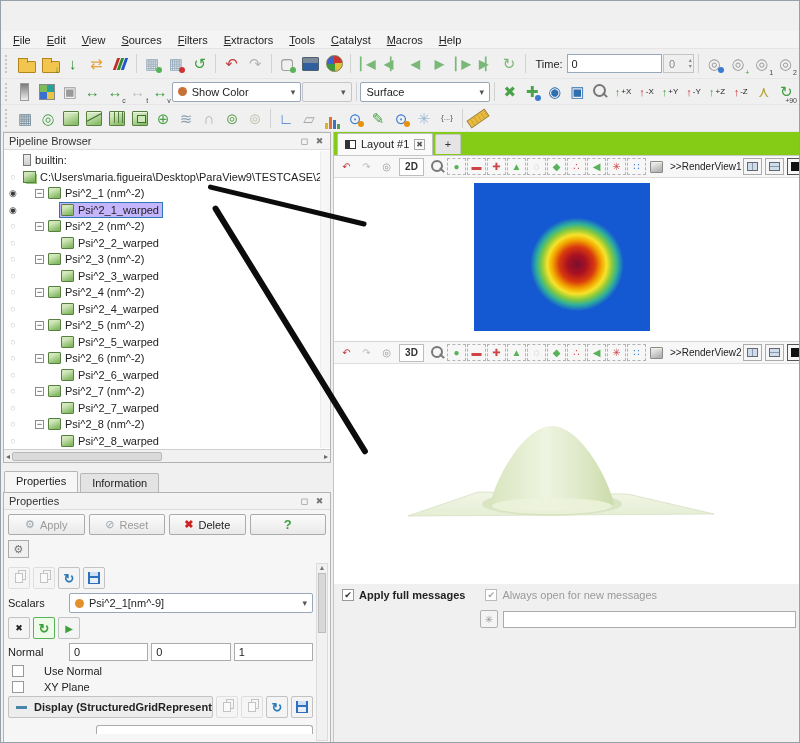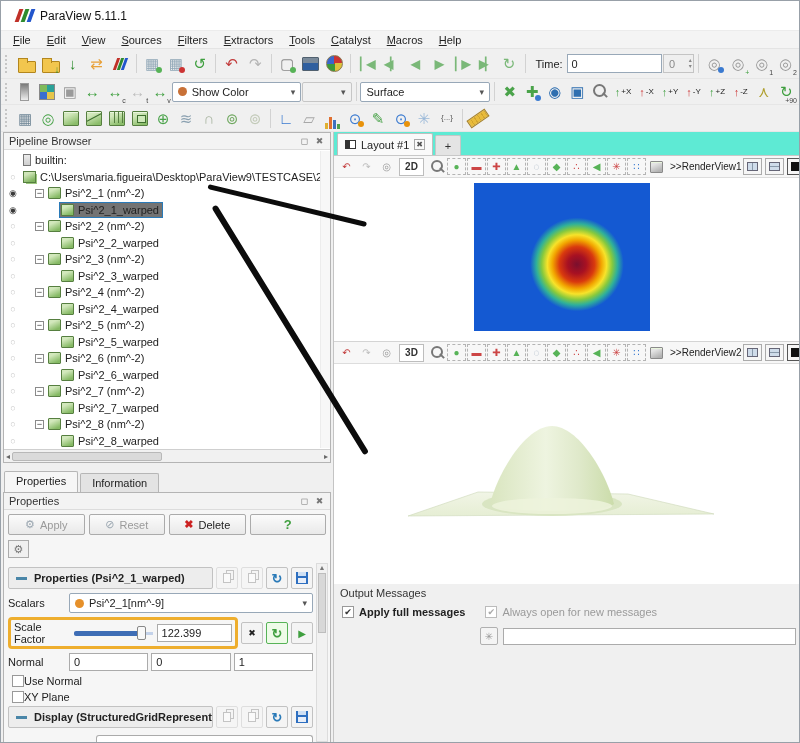--- a/index.html
+++ b/index.html
@@ -66,21 +66,21 @@
 .pipeline{position:absolute;top:0;left:2px;width:328px;height:331px;background:#fff;border:1px solid #b4b4b4;display:flex;flex-direction:column;overflow:hidden}
 .dock-title{height:17px;background:#f3f3f3;display:flex;align-items:center;padding:0 5px;border-bottom:1px solid #dcdcdc;color:#333;flex:none}
 .dock-btns{margin-left:auto;display:flex;gap:4px;color:#777;font-size:9px}
 .dock-btn{width:11px;text-align:center}
 .tree{flex:1;position:relative;padding-top:2px;overflow:hidden;white-space:nowrap}
 .tree-row{height:16.5px;display:flex;align-items:center}
 .eye{width:18px;text-align:center;font-size:9px;flex:none}
 .eye.on{color:#3a3a3a}.eye.off{color:#c7c7c7}
 .expander{width:9px;height:9px;border:1px solid #8a8a8a;background:#fff;font-size:9px;line-height:7px;text-align:center;color:#333;margin-right:3px;flex:none}
 .selwrap{display:flex;align-items:flex-end;padding:1px 3px 1px 1px}
-.selwrap.sel{background:#737373;outline:1px solid #2a7ab8}
+.selwrap.sel{background:#c4b5fd;outline:1px solid #2a7ab8}
 .tree-ic{flex:none;display:inline-block}
 .tree-ic-cube{width:13px;height:12px;background:linear-gradient(155deg,#d2e8bc 25%,#85b964 85%);border:1px solid #567f40;border-radius:1px}
 .tree-ic-multi{width:13px;height:12px;background:linear-gradient(155deg,#cfe5b8 25%,#7fb35e 85%);border:1px solid #567f40;box-shadow:2px 2px 0 -1px #9cc77e}
 .tree-ic-server{width:8px;height:12px;border:1px solid #777;background:linear-gradient(#ececec,#cfcfcf)}
 .tree-label{margin-left:4px}
 .vscroll{position:absolute;right:0;top:18px;bottom:14px;width:10px;background:#f7f7f7;border-left:1px solid #ececec}
 .hscroll{height:13px;border-top:1px solid #cfcfcf;background:#f1f1f1;display:flex;align-items:center;padding:0 2px;flex:none}
 .scr-ar{font-size:8px;color:#666}
 .scr-thumb{width:150px;height:9px;background:#dadada;border:1px solid #b8b8b8;margin-left:2px;border-radius:2px}
 .side-tabs{position:absolute;top:339px;left:3px;display:flex;align-items:flex-end;gap:2px;height:21px}
@@ -107,26 +107,26 @@
 .ic-floppy:after{content:"";position:absolute;left:2px;bottom:1px;width:8px;height:5px;background:#e8eef8}
 .frow{display:flex;align-items:center;margin-top:4px;gap:3px}
 .flabel{width:58px;flex:none}
 .field{height:18px;background:#fff;border:1px solid #ababab;padding:0 4px;display:flex;align-items:center;flex:1}
 .scale-box{display:flex;align-items:center;border:3px solid #eeae2e;border-radius:4px;padding:1px 3px;gap:4px;flex:1;background:#f6f6f6}
 .slider{position:relative;height:14px;flex:1.2}
 .slider .track{position:absolute;left:0;right:0;top:6px;height:3px;background:#c3d2ea}
 .slider .fill{position:absolute;left:0;width:85%;top:5px;height:5px;background:#3e6db5;border-radius:2px}
 .slider .handle{position:absolute;left:calc(85% - 4px);top:0;width:9px;height:14px;background:#f8f8f8;border:1px solid #888;border-radius:2px}
 .greenbtn{border-color:#57b357;background:#eefbe8}
-.chkrow{gap:0;padding-left:4px}
+.chkrow{gap:20px;padding-left:4px}
 .chk{width:12px;height:12px;border:1px solid #999;background:#fff;display:inline-flex;align-items:center;justify-content:center;font-size:9px;color:#333;flex:none}
 .partial-combo{margin:7px 0 0 88px;height:9px;border:1px solid #ababab;border-bottom:none;border-radius:3px 3px 0 0;background:#fff}
 
 .rightcol{position:absolute;top:131px;left:332px;right:0;bottom:0;background:#f0f0f0;border-left:1px solid #c4c4c4}
-.layout-tabbar{height:24px;display:flex;align-items:flex-end;background:#5eead4;border-bottom:1px solid #c8c8c8;padding-left:3px}
+.layout-tabbar{height:24px;display:flex;align-items:center;background:#84cc16;border-bottom:1px solid #c8c8c8;padding-left:3px}
 .ltab{height:22px;display:flex;align-items:center;gap:5px;padding:0 7px;background:#fafafa;border:1px solid #bfbfbf;border-bottom:none;border-radius:2px 2px 0 0}
 .lt-ic{width:11px;height:9px;border:1px solid #333;background:linear-gradient(90deg,#333 0 40%,#fff 40%)}
 .lt-close{font-size:8px;color:#555;border:1px solid #aaa;padding:0 1px}
 .plus-tab{width:26px;height:20px;background:#e4e4e4;border:1px solid #c6c6c6;border-bottom:none;margin-left:2px;display:flex;align-items:center;justify-content:center;color:#333;border-radius:2px 2px 0 0}
 .view-toolbar{height:22px;background:#f7f7f7;display:flex;align-items:center;gap:1px;padding:0 3px;border-bottom:1px solid #ddd}
 .vicon{width:19px;height:17px;display:flex;align-items:center;justify-content:center;font-size:10px;position:relative;flex:none}
 .vicon.box{border:1px dashed #b4b4b4}
 .vicon .g{line-height:1}
 .vicon.ic-mag:before{left:4px;top:2px;width:8px;height:8px}
 .vicon.ic-mag:after{left:12px;top:11px}
@@ -158,28 +158,20 @@
 
 .ann{position:absolute;background:#0c0c0c;border-radius:3px;z-index:40;transform-origin:0 50%;pointer-events:none}
 .l1{left:207px;top:183px;width:163px;height:5px;transform:rotate(13.5deg)}
 .l2{left:213px;top:202px;width:291px;height:6px;transform:rotate(58.4deg)}
 u{text-decoration:underline}
 </style>
 </head>
 <body>
 
 <div class="win">
-  <div class="titlebar">
-    <span class="pvlogo">
-        <i></i>
-        <i></i>
-        <i></i>
-      </span>
-    <span class="title-text">ParaView 5.11.1</span>
-  </div>
   <div class="menubar">
       <div class="menu-item"><u>F</u>ile</div>
       <div class="menu-item"><u>E</u>dit</div>
       <div class="menu-item"><u>V</u>iew</div>
       <div class="menu-item"><u>S</u>ources</div>
       <div class="menu-item"><u>F</u>ilters</div>
       <div class="menu-item"><u>E</u>xtractors</div>
       <div class="menu-item"><u>T</u>ools</div>
       <div class="menu-item"><u>C</u>atalyst</div>
       <div class="menu-item"><u>M</u>acros</div>
@@ -618,24 +610,20 @@
             <span style="color:#3f9f3f;font-weight:bold;font-size:13px">?</span>
           </div>
       </div>
       <div class="search-row">
         <div class="gearbtn">
             <span>⚙</span>
           </div>
       </div>
       <div class="props-scroll">
         <div class="sec-hdr">
-          <div class="sec-btn">
-              <span class="sec-dash"></span>
-              <span>Properties (Psi^2_1_warped)</span>
-            </div>
           <div class="mini-btn disabled">
               <span class="copy-ic"></span>
             </div>
           <div class="mini-btn disabled">
               <span class="copy-ic"></span>
             </div>
           <div class="mini-btn">
               <span style="color:#2a7ab8;font-weight:bold;font-size:13px">↻</span>
             </div>
           <div class="mini-btn">
@@ -644,29 +632,20 @@
         </div>
         <div class="frow">
           <span class="flabel">Scalars</span>
           <div class="combo" style="flex:1">
             <span class="cdot" style="background:#e6902a"></span>
             <span>Psi^2_1[nm^-9]</span>
             <span class="caret">▾</span>
           </div>
         </div>
         <div class="frow">
-          <div class="scale-box">
-            <span style="width:56px">Scale Factor</span>
-            <div class="slider">
-                <div class="track"></div>
-                <div class="fill"></div>
-                <div class="handle"></div>
-              </div>
-            <div class="field" style="flex:1">122.399</div>
-          </div>
           <div class="mini-btn">
               <span style="font-size:9px;color:#222">✖</span>
             </div>
           <div class="mini-btn greenbtn">
               <span style="color:#3f9f3f;font-weight:bold;font-size:13px">↻</span>
             </div>
           <div class="mini-btn">
               <span style="color:#3f9f3f;font-size:10px">▶</span>
             </div>
         </div>
@@ -846,21 +825,20 @@
               <stop offset="1" stop-color="#cbdcaa"></stop>
           </linearGradient>
         </defs>
         <polygon points="78,76 228,78 314,98 8,100" fill="url(#pg)" stroke="#ccd8b8" stroke-width="0.6"></polygon>
         <ellipse cx="152" cy="88" rx="70" ry="12" fill="#d9e5c2"></ellipse>
         <path d="M 90 88 C 98 56 126 10 152 10 C 178 10 206 56 214 88 C 206 97 98 97 90 88 Z" fill="url(#bellg)"></path>
         <ellipse cx="152" cy="90" rx="60" ry="8" fill="#edf3dc" opacity="0.85"></ellipse>
       </svg>
     </div>
     <div class="output">
-      <div class="out-title">Output Messages</div>
       <div class="out-checks">
         <label>
             <span class="chk">✔</span>
             <span class="b1">Apply full messages</span>
           </label>
         <label class="gray">
             <span class="chk graychk">✔</span>
             <span>Always open for new messages</span>
           </label>
       </div>

